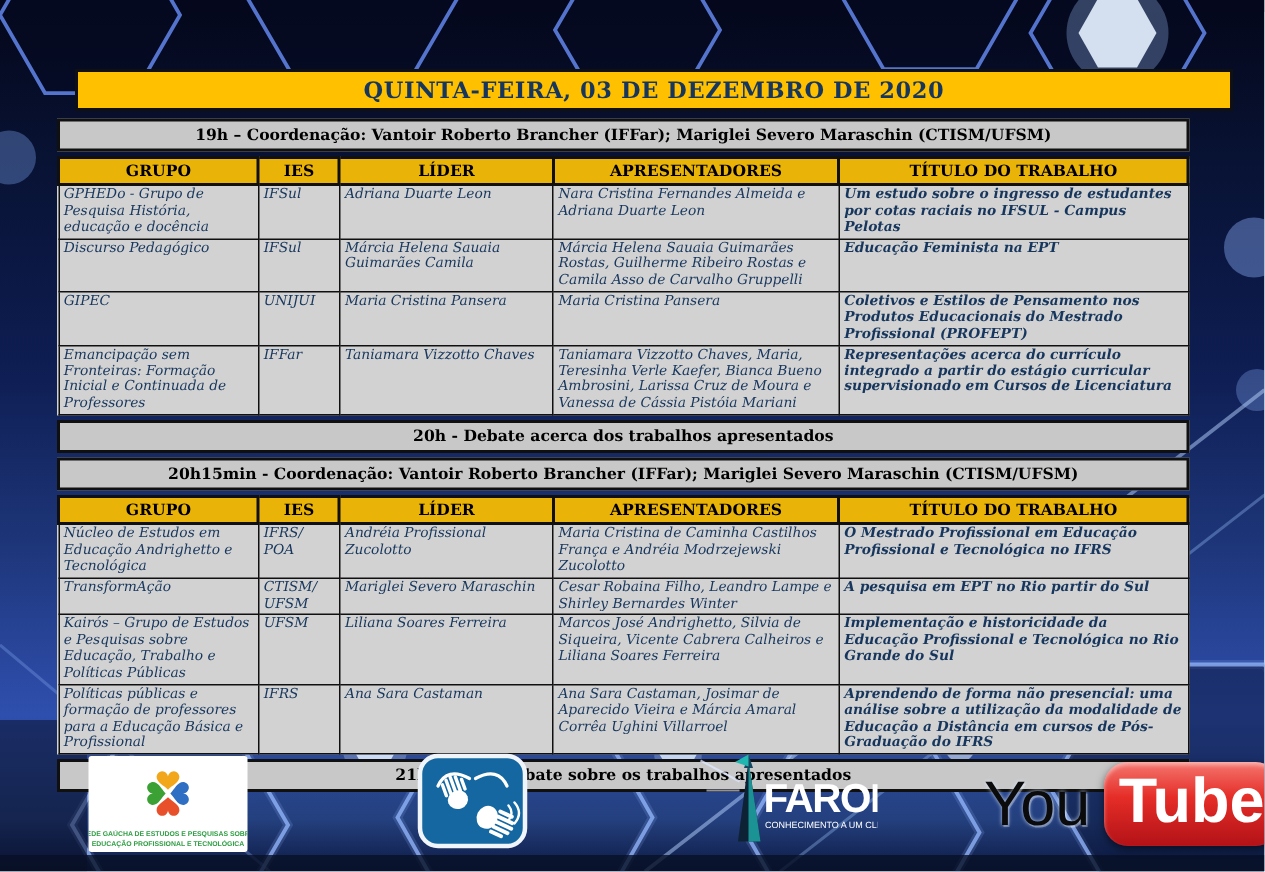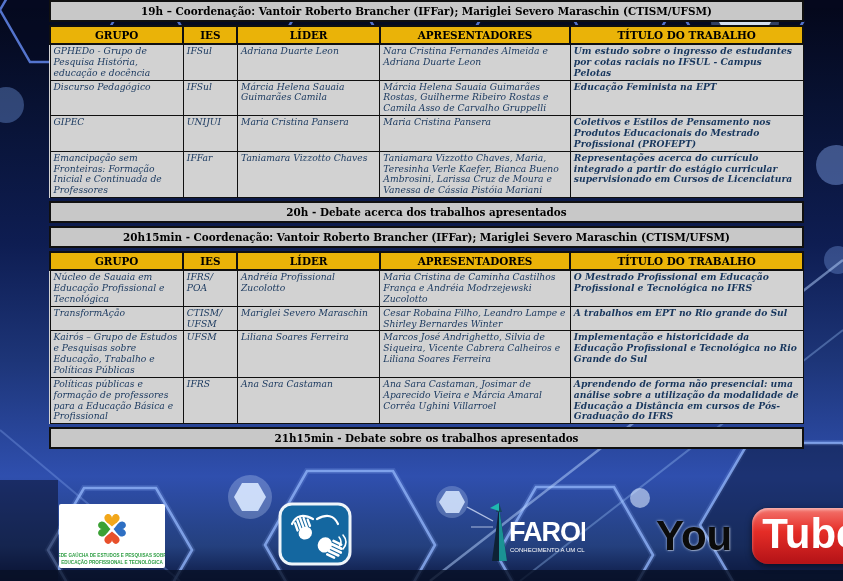--- a/index.html
+++ b/index.html
@@ -5,39 +5,39 @@
   html,body{margin:0;padding:0;}
   .stage{position:relative;width:843px;height:581px;overflow:hidden;
     font-family:"DejaVu Serif",serif;
     background:linear-gradient(180deg,#04071a 0%,#081233 18%,#0e1d52 42%,#1d3578 62%,#2f4fae 82%,#24407e 94%,#0d1a44 100%);}
   .bg-svg{position:absolute;inset:0;z-index:0;}
   .content{position:relative;z-index:1;}
 
   .banner{margin:46px 21px 5px 50px;background:#FFC000;border:2px solid #101010;
     color:#17365D;font-weight:bold;font-size:15px;text-align:center;padding:3px 0;letter-spacing:.4px;}
 
-  .session{margin-left:49px;width:755px;}
+  .session{margin-left:38px;width:755px;}
   .bar{background:#C8C8C8;border:2px solid #101010;text-align:center;color:#000;
     font-weight:bold;font-size:10.4px;padding:3px 0;margin-bottom:3px;}
   table.sched{width:100%;border-collapse:collapse;background:#D2D2D2;margin-bottom:3px;table-layout:fixed;}
   table.sched th{background:#eab308;border:2px solid #101010;color:#000;font-size:10.4px;
     font-weight:bold;padding:2px;}
   table.sched td{border:1.6px solid #101010;color:#17365D;font-size:9.2px;line-height:1.18;
     padding:1px 3px;text-align:left;vertical-align:top;font-style:italic;}
   td.c-apres{text-align:left;}
   td.c-titulo{font-weight:bold;}
   .col-grupo{width:17.7%}.col-ies{width:7.2%}.col-lider{width:18.9%}.col-apres{width:25.3%}.col-titulo{width:30.9%}
 
   .logo{position:absolute;z-index:2;}
   .logo-rede{left:59px;top:504px;width:106px;height:64px;background:#fff;border-radius:2px;}
   .logo-libras{left:277px;top:501px;width:76px;height:66px;}
   .logo-farol{left:463px;top:497px;width:122px;height:72px;}
   .logo-youtube{left:656px;top:500px;width:170px;height:72px;display:flex;align-items:center;
     font-family:"Liberation Sans",sans-serif;}
-  .yt-you{font-weight:bold;font-size:42px;color:#0b0b0b;margin-right:20px;
+  .yt-you{font-weight:normal;font-size:42px;color:#0b0b0b;margin-right:9px;
     text-shadow:0 0 3px rgba(215,232,255,.85),1px 1px 0 rgba(255,255,255,.3);}
   .yt-tube{font-weight:bold;font-size:42px;color:#fff;padding:2px 10px 6px 10px;border-radius:16px;
     background:linear-gradient(180deg,#f4766f 0%,#e52d27 42%,#b31217 100%);
     box-shadow:0 2px 6px rgba(0,0,0,.55), inset 0 2px 3px rgba(255,255,255,.45);}
 </style>
 </head>
 <body>
 
 <div class="stage">
 
@@ -76,20 +76,21 @@
     <polygon points="266,497 258,511 242,511 234,497 242,483 258,483" fill="#d8e8ff" opacity="0.9"></polygon>
     <circle cx="452" cy="502" r="16" fill="#cfe2ff" opacity="0.25"></circle>
     <polygon points="465,502 459,513 446,513 439,502 446,491 459,491" fill="#d8e8ff" opacity="0.85"></polygon>
     <circle cx="640" cy="498" r="10" fill="#d8e8ff" opacity="0.6"></circle>
     <rect x="0" y="480" width="58" height="101" fill="#050a20" opacity="0.5"></rect>
     <rect x="0" y="570" width="843" height="11" fill="#071026" opacity="0.8"></rect>
   </svg>
 
   <div class="content">
 
+    <div class="banner">QUINTA-FEIRA, 03 DE DEZEMBRO DE 2020</div>
 
     <div class="session">
       <div class="bar">19h – Coordenação: Vantoir Roberto Brancher (IFFar); Mariglei Severo Maraschin (CTISM/UFSM)</div>
       <table class="sched">
         <colgroup>
             <col class="col-grupo">
             <col class="col-ies">
             <col class="col-lider">
             <col class="col-apres">
             <col class="col-titulo">
@@ -151,32 +152,32 @@
           <tr>
             <th>GRUPO</th>
             <th>IES</th>
             <th>LÍDER</th>
             <th>APRESENTADORES</th>
             <th>TÍTULO DO TRABALHO</th>
           </tr>
         </thead>
         <tbody>
           <tr>
-            <td class="c-grupo">Núcleo de Sauaia em Educação Profissional e Tecnológica</td>
+            <td class="c-grupo">Núcleo de Estudos em Educação Andrighetto e Tecnológica</td>
             <td class="c-ies">IFRS/ POA</td>
             <td class="c-lider">Andréia Profissional Zucolotto</td>
             <td class="c-apres">Maria Cristina de Caminha Castilhos França e Andréia Modrzejewski Zucolotto</td>
             <td class="c-titulo">O Mestrado Profissional em Educação Profissional e Tecnológica no IFRS</td>
           </tr>
           <tr>
             <td class="c-grupo">TransformAção</td>
             <td class="c-ies">CTISM/ UFSM</td>
             <td class="c-lider">Mariglei Severo Maraschin</td>
             <td class="c-apres">Cesar Robaina Filho, Leandro Lampe e Shirley Bernardes Winter</td>
-            <td class="c-titulo">A trabalhos em EPT no Rio grande do Sul</td>
+            <td class="c-titulo">A pesquisa em EPT no Rio partir do Sul</td>
           </tr>
           <tr>
             <td class="c-grupo">Kairós – Grupo de Estudos e Pesquisas sobre Educação, Trabalho e Políticas Públicas</td>
             <td class="c-ies">UFSM</td>
             <td class="c-lider">Liliana Soares Ferreira</td>
             <td class="c-apres">Marcos José Andrighetto, Silvia de Siqueira, Vicente Cabrera Calheiros e Liliana Soares Ferreira</td>
             <td class="c-titulo">Implementação e historicidade da Educação Profissional e Tecnológica no Rio Grande do Sul</td>
           </tr>
           <tr>
             <td class="c-grupo">Políticas públicas e formação de professores para a Educação Básica e Profissional</td>

